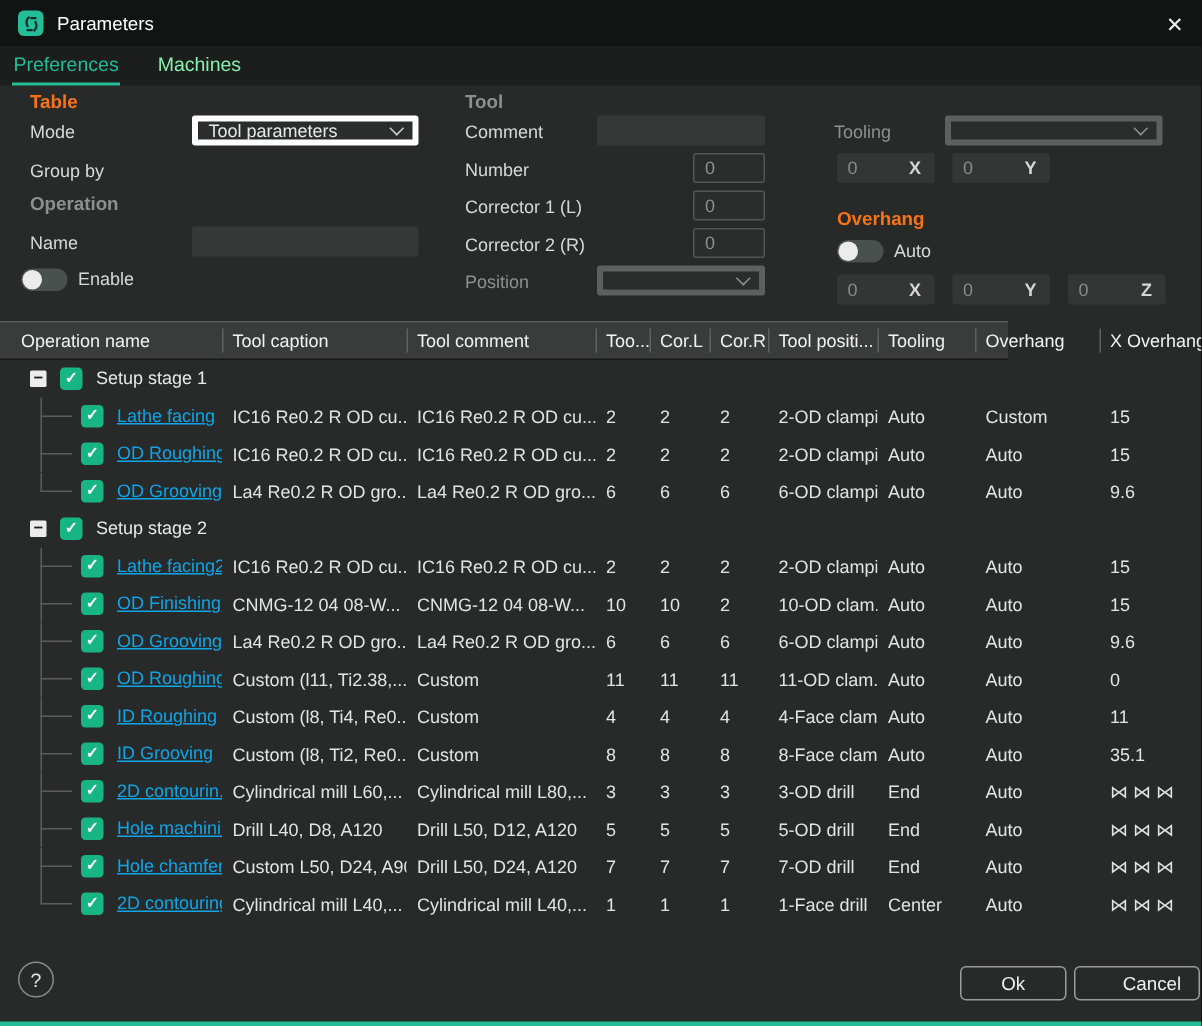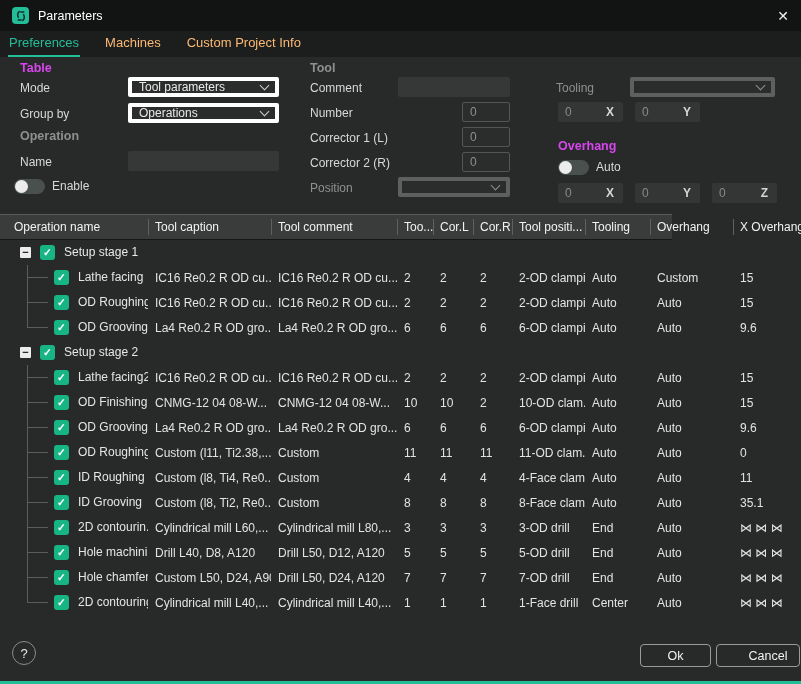--- a/index.html
+++ b/index.html
@@ -5,26 +5,26 @@
   html,body{margin:0;padding:0;background:#000;}
   .window{position:relative;width:801px;height:684px;background:#282a29;overflow:hidden;
     font-family:"Liberation Sans",sans-serif;color:#e0e0e0;}
   
   .titlebar{position:absolute;top:0;left:0;right:0;height:31px;background:#121413;display:flex;align-items:center;padding:0 12px;box-sizing:border-box;justify-content:flex-end;}
   .appicon{width:17px;height:17px;border-radius:4px;background:var(--accent,#23bd98);display:flex;align-items:center;justify-content:center;}
   .title{margin-left:9px;font-size:12.5px;color:#fff;}
   .closebtn{margin-left:auto;font-size:14px;color:#eee;cursor:default;line-height:1;}
   
   .tabbar{position:absolute;top:31px;left:0;right:0;height:26px;background:#1c1e1d;display:flex;align-items:flex-end;padding-left:8px;gap:24px;box-sizing:border-box;}
-  .tab{font-size:13px;color:#fdba74;padding:4px 1px 5px;border-bottom:2px solid transparent;}
+  .tab{font-size:13px;color:#86efac;padding:4px 1px 5px;border-bottom:2px solid transparent;}
   .tab.active{color:var(--accent,#23bd98);border-bottom-color:var(--accent,#23bd98);}
   
   .form{position:absolute;top:57px;left:0;right:0;height:157px;}
   .lbl{position:absolute;font-size:12px;color:#d8d8d8;white-space:nowrap;}
-  .lbl.bold{font-weight:bold;color:#d946ef;font-size:12.5px;}
+  .lbl.bold{font-weight:bold;color:#f97316;font-size:12.5px;}
   .lbl.dim{color:#8f8f8f;}
   .lbl.dimbold{color:#8f8f8f;font-weight:bold;font-size:12.5px;}
   .dd{position:absolute;height:20px;background:#2b2d2c;border:4px solid #ffffff;border-radius:2px;display:flex;align-items:center;padding:0 7px;font-size:12px;color:#e8e8e8;box-sizing:border-box;}
   .dd.dim{border-color:#5e605f;color:#9a9a9a;}
   .chev{margin-left:auto;width:6px;height:6px;border-right:1.4px solid #cfcfcf;border-bottom:1.4px solid #cfcfcf;transform:rotate(45deg);margin-top:-3px;}
   .dd.dim .chev{border-color:#8f8f8f;}
   .tinput{position:absolute;height:20px;background:#363837;border-radius:2px;box-sizing:border-box;}
   .tinput.boxed{background:#2b2d2c;border:1px solid #545655;}
   .tinput .val{font-size:12px;color:#8f8f8f;padding-left:7px;line-height:19px;display:block;}
   .numfield{position:absolute;height:20px;background:#343635;border-radius:2px;display:flex;align-items:center;font-size:12px;box-sizing:border-box;}
@@ -41,21 +41,21 @@
   .c5{width:39px}.c6{width:73px}.c7{width:65px}.c8{width:83px}.c9{width:80px}
   .trow{display:flex;height:25px;align-items:center;padding-left:8px;position:relative;box-sizing:border-box;}
   .cell{font-size:12px;color:#e3e3e3;padding-left:7px;white-space:nowrap;overflow:hidden;flex-shrink:0;box-sizing:border-box;}
   .namecell{position:relative;height:25px;padding-left:0;}
   .cb{position:absolute;top:5px;width:15px;height:15px;border-radius:3px;background:var(--checkbox,#17b583);display:flex;align-items:center;justify-content:center;}
   .check{color:#fff;font-size:10.5px;font-weight:bold;line-height:1;}
   .expander{position:absolute;left:12px;top:7px;width:11px;height:11px;background:#eceptae;background:#ececec;border-radius:1px;color:#1d1d1d;display:flex;align-items:center;justify-content:center;font-size:11px;font-weight:bold;line-height:1;}
   .grow .cb{left:32px;}
   .grow .rowname{position:absolute;left:56px;top:5px;font-size:12px;color:#e8e8e8;}
   .drow .cb{left:46px;}
-  .drow .rowname{position:absolute;left:70px;top:5px;font-size:12px;color:#e5e5e5;white-space:nowrap;overflow:hidden;max-width:70px;}
+  .drow .rowname{position:absolute;left:70px;top:5px;font-size:12px;color:#0ea5e9;white-space:nowrap;overflow:hidden;max-width:70px;text-decoration:underline;}
   .vline{position:absolute;left:19px;top:0;bottom:0;width:1px;background:#5c5c5c;}
   .drow.last .vline{bottom:12px;}
   .hstub{position:absolute;left:19px;top:12px;width:21px;height:1px;background:#5c5c5c;}
   
   .helpbtn{position:absolute;left:12px;top:641px;width:24px;height:24px;border:1px solid #8a8a8a;border-radius:50%;display:flex;align-items:center;justify-content:center;font-size:13px;color:#e8e8e8;box-sizing:border-box;}
   .btn{position:absolute;top:644px;height:23px;border:1px solid #9b9b9b;border-radius:4px;background:transparent;color:#f2f2f2;font-size:12.5px;display:flex;align-items:center;justify-content:center;box-sizing:border-box;}
   .btn.ok{left:640px;width:71px;}
   .btn.cancel{left:716px;width:84px;padding-left:20px;}
   .accentline{position:absolute;left:0;right:0;bottom:0;height:3px;background:var(--accent,#23bd98);}
 </style>
@@ -70,36 +70,31 @@
           <path d="M4.2 1.6 Q1.6 4 3.4 7.4 M7.8 10.4 Q10.4 8 8.6 4.6 M3.2 10 h3 M5.8 2 h3" stroke="#12302a" stroke-width="1.5" fill="none" stroke-linecap="round"></path>
         </svg>
     </span>
     <span class="title">Parameters</span>
     <span class="closebtn">✕</span>
   </div>
 
   <div class="tabbar">
     <span class="tab active">Preferences</span>
     <span class="tab">Machines</span>
-    <span class="tab">Custom Project Info</span>
   </div>
 
   <div class="form">
 
     <span class="lbl bold" style="left:20px;top:4px;">Table</span>
     <span class="lbl" style="left:20px;top:24px;">Mode</span>
     <div class="dd" style="left:128px;top:20px;width:151px;">
       <span>Tool parameters</span>
       <span class="chev"></span>
     </div>
     <span class="lbl" style="left:20px;top:50px;">Group by</span>
-    <div class="dd" style="left:128px;top:46px;width:151px;">
-      <span>Operations</span>
-      <span class="chev"></span>
-    </div>
     <span class="lbl dimbold" style="left:20px;top:72px;">Operation</span>
     <span class="lbl" style="left:20px;top:98px;">Name</span>
     <div class="tinput" style="left:128px;top:94px;width:151px;">
       <span class="val"></span>
     </div>
     <div class="toggle" style="left:14px;top:122px;">
         <span class="knob"></span>
       </div>
     <span class="lbl" style="left:52px;top:122px;">Enable</span>
 

